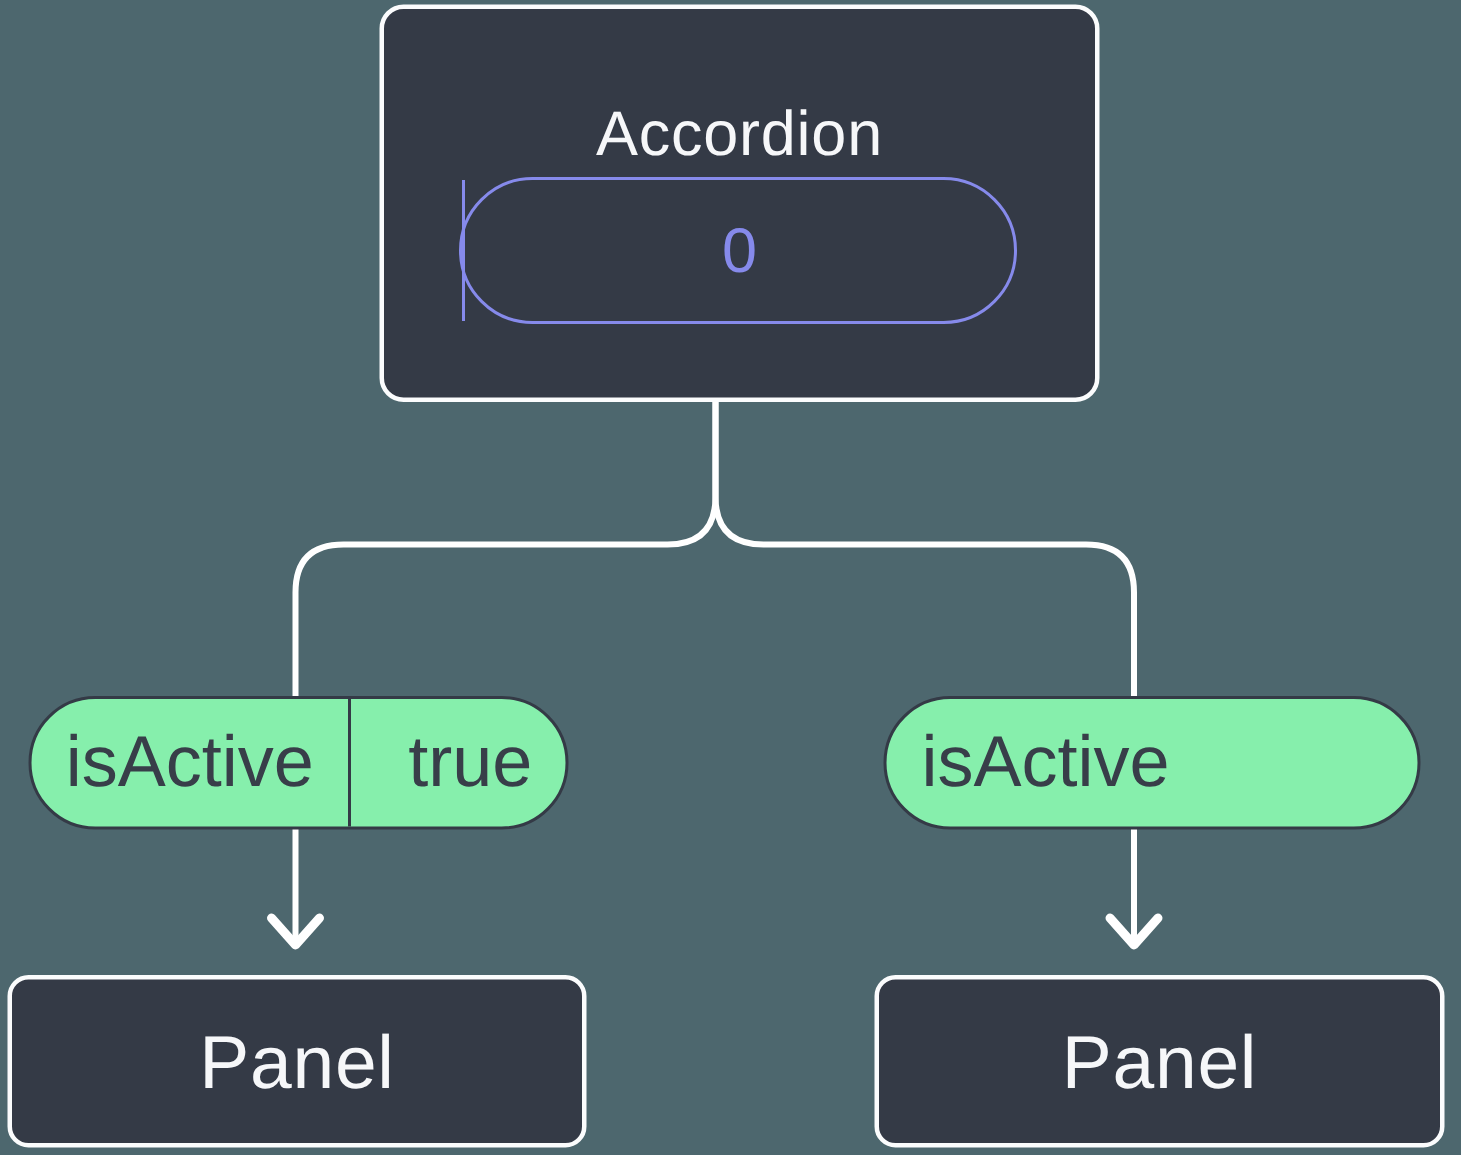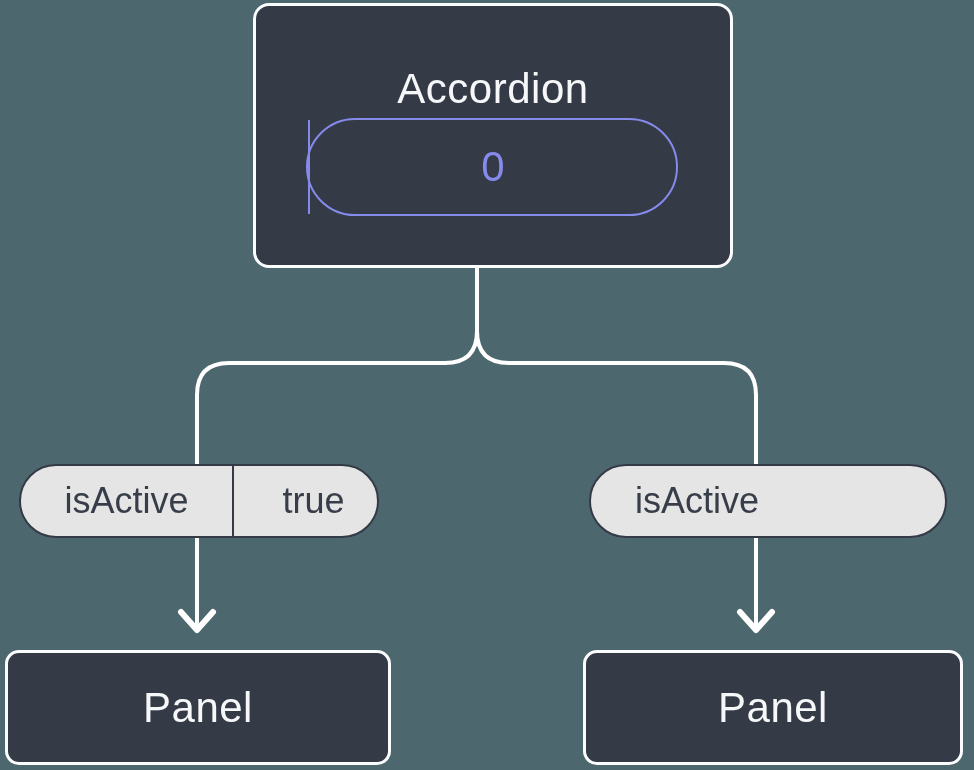--- a/index.html
+++ b/index.html
@@ -62,48 +62,48 @@
     display: flex; align-items: center; justify-content: center;
   }
   .prop-pill .pill-value {
     flex: 1;
     border-left: 2.5px solid #868aeb;
     display: flex; align-items: center; justify-content: center;
   }
 
   .state-pill {
     position: absolute;
-    top: 464px; height: 74px;
-    background: #e5e5e5;
+    top: 464px; height: 89px;
+    background: #86efac;
     border: 2.5px solid #343a46;
     border-radius: 999px;
     display: flex;
     align-items: stretch;
     color: #383e49;
-    font-size: 36px;
+    font-size: 48px;
     z-index: 2;
   }
   .state-pill.pos-left  { left: 19px;  width: 360px; }
   .state-pill.pos-right { left: 589px; width: 358px; }
   .state-pill .pill-name {
     display: flex; align-items: center; justify-content: center;
   }
   .state-pill.pos-left  .pill-name { width: 211px; }
   .state-pill.pos-right .pill-name { width: 212px; }
   .state-pill .pill-value {
     flex: 1;
     border-left: 2.5px solid #343a46;
     display: flex; align-items: center; justify-content: center; padding-left: 16px;
   }
 
   .node-leaf {
     top: 650px; height: 115px;
     border-radius: 14px;
     display: flex; align-items: center; justify-content: center;
-    font-size: 42px;
+    font-size: 50px;
     letter-spacing: 0.5px;
   }
   .node-leaf.pos-left  { left: 5px;   width: 386px; }
   .node-leaf.pos-right { left: 583px; width: 380px; }
 </style>
 </head>
 <body>
 
 <div class="canvas">
 

